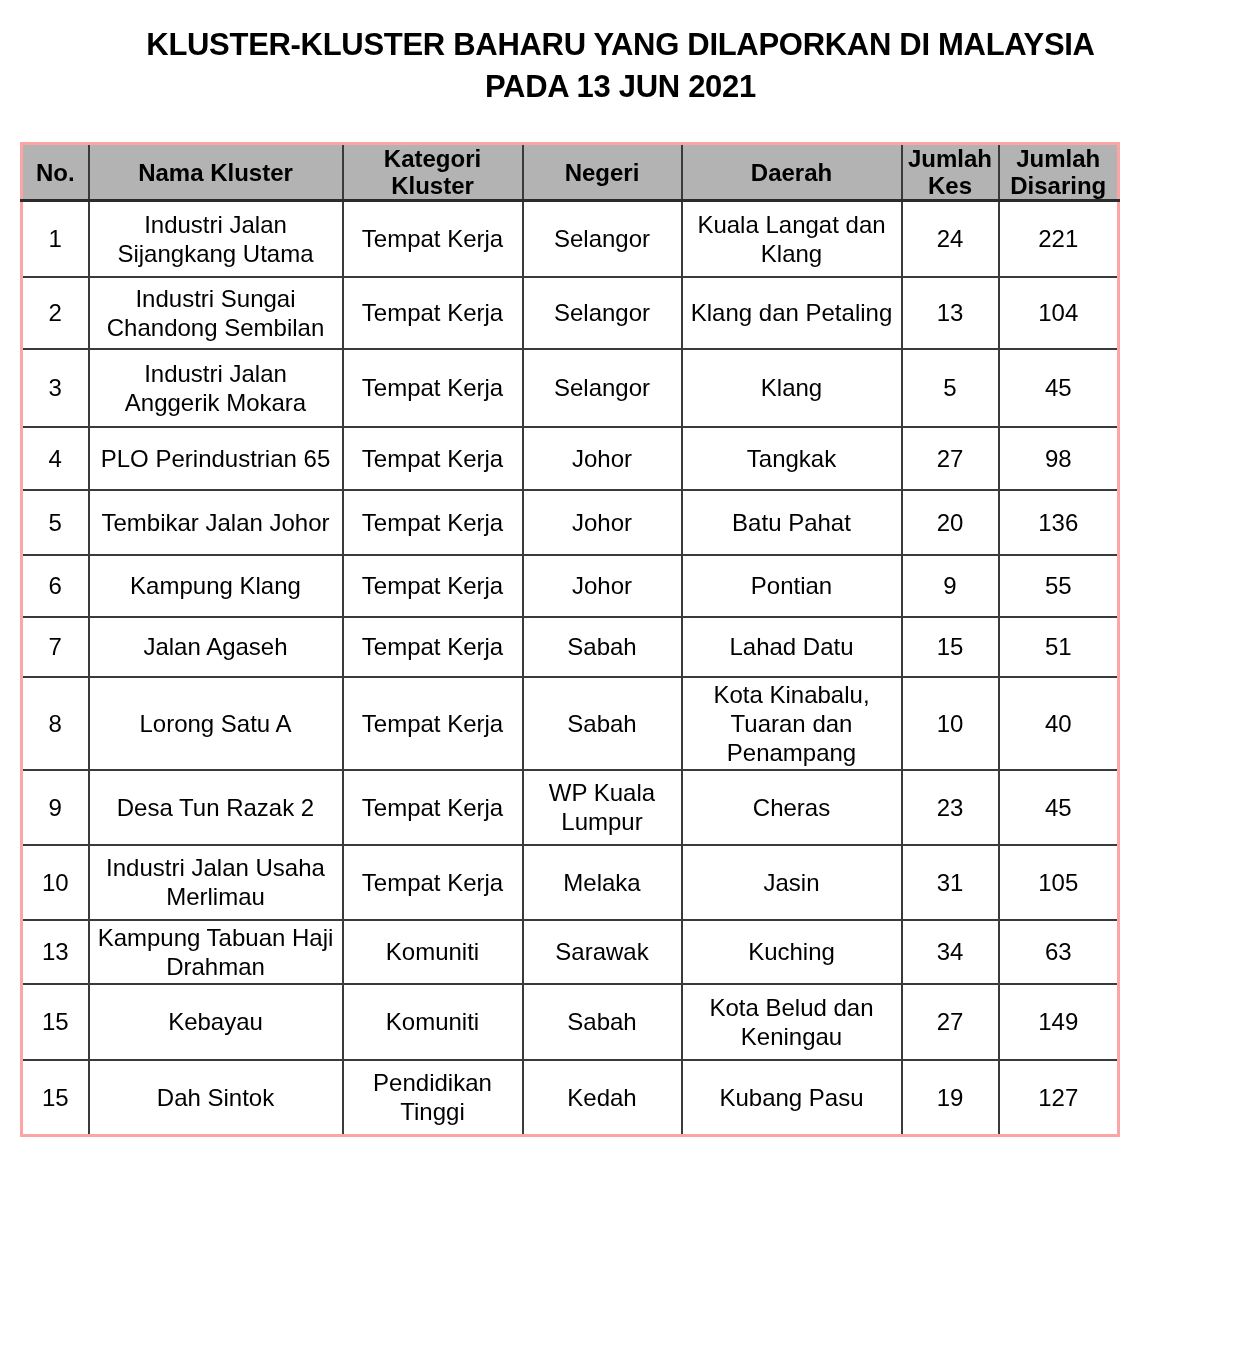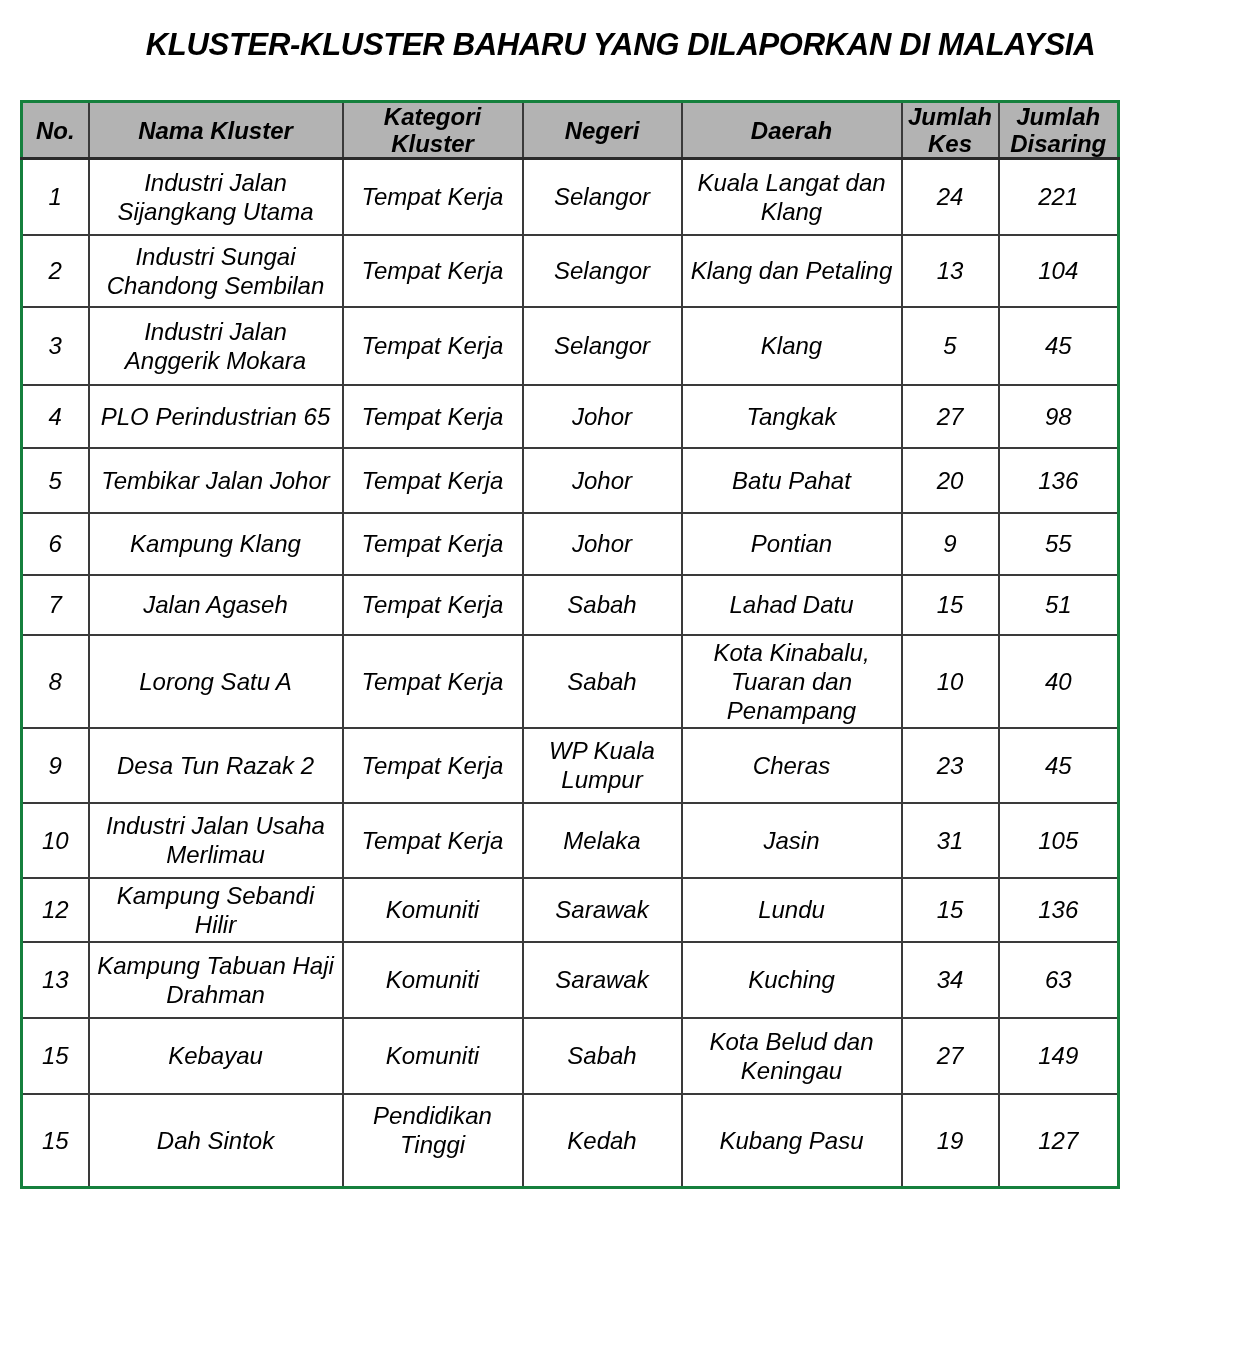--- a/index.html
+++ b/index.html
@@ -10,21 +10,20 @@
     font-family: "Liberation Sans", sans-serif;
     color: #000000;
   }
 
   .page {
     position: relative;
     width: 1241px;
     height: 1368px;
     background: #ffffff;
     overflow: hidden;
-    font-style: italic;
   }
 
   .doc-title {
     margin-top: 24px;
     text-align: center;
     font-weight: bold;
     font-size: 31px;
     line-height: 42px;
     letter-spacing: -0.3px;
     color: #000000;
@@ -55,21 +54,21 @@
     border-bottom: 3px solid #2b2b2b;
   }
 
   tbody td {
     background: #ffffff;
     font-weight: normal;
     line-height: 29px;
     padding: 2px 2px;
   }
 
-  table.clusters { border: 3px solid #15803d; margin-left: 20px; }
+  table.clusters { border: 3px solid #fca5a5; margin-left: 20px; }
 
   
   tbody tr:nth-child(1)  { height: 76px; }
   tbody tr:nth-child(2)  { height: 72px; }
   tbody tr:nth-child(3)  { height: 78px; }
   tbody tr:nth-child(4)  { height: 63px; }
   tbody tr:nth-child(5)  { height: 65px; }
   tbody tr:nth-child(6)  { height: 62px; }
   tbody tr:nth-child(7)  { height: 60px; }
   tbody tr:nth-child(8)  { height: 91px; }
@@ -96,20 +95,21 @@
   col.c-kes      { width: 97px; }
   col.c-disaring { width: 120px; }
 </style>
 </head>
 <body>
 
 <div class="page">
 
   <h1 class="doc-title">
     <span class="title-line">KLUSTER-KLUSTER BAHARU YANG DILAPORKAN DI MALAYSIA</span>
+    <span class="title-line">PADA 13 JUN 2021</span>
   </h1>
 
   <table class="clusters">
     <colgroup>
       <col class="c-no">
       <col class="c-nama">
       <col class="c-kategori">
       <col class="c-negeri">
       <col class="c-daerah">
       <col class="c-kes">
@@ -222,30 +222,20 @@
           <td>10</td>
           <td>Industri Jalan Usaha
 Merlimau</td>
           <td>Tempat Kerja</td>
           <td>Melaka</td>
           <td>Jasin</td>
           <td>31</td>
           <td>105</td>
         </tr>
         <tr>
-          <td>12</td>
-          <td>Kampung Sebandi
-Hilir</td>
-          <td>Komuniti</td>
-          <td>Sarawak</td>
-          <td>Lundu</td>
-          <td>15</td>
-          <td>136</td>
-        </tr>
-        <tr>
           <td>13</td>
           <td>Kampung Tabuan Haji
 Drahman</td>
           <td>Komuniti</td>
           <td>Sarawak</td>
           <td>Kuching</td>
           <td>34</td>
           <td>63</td>
         </tr>
         <tr>

